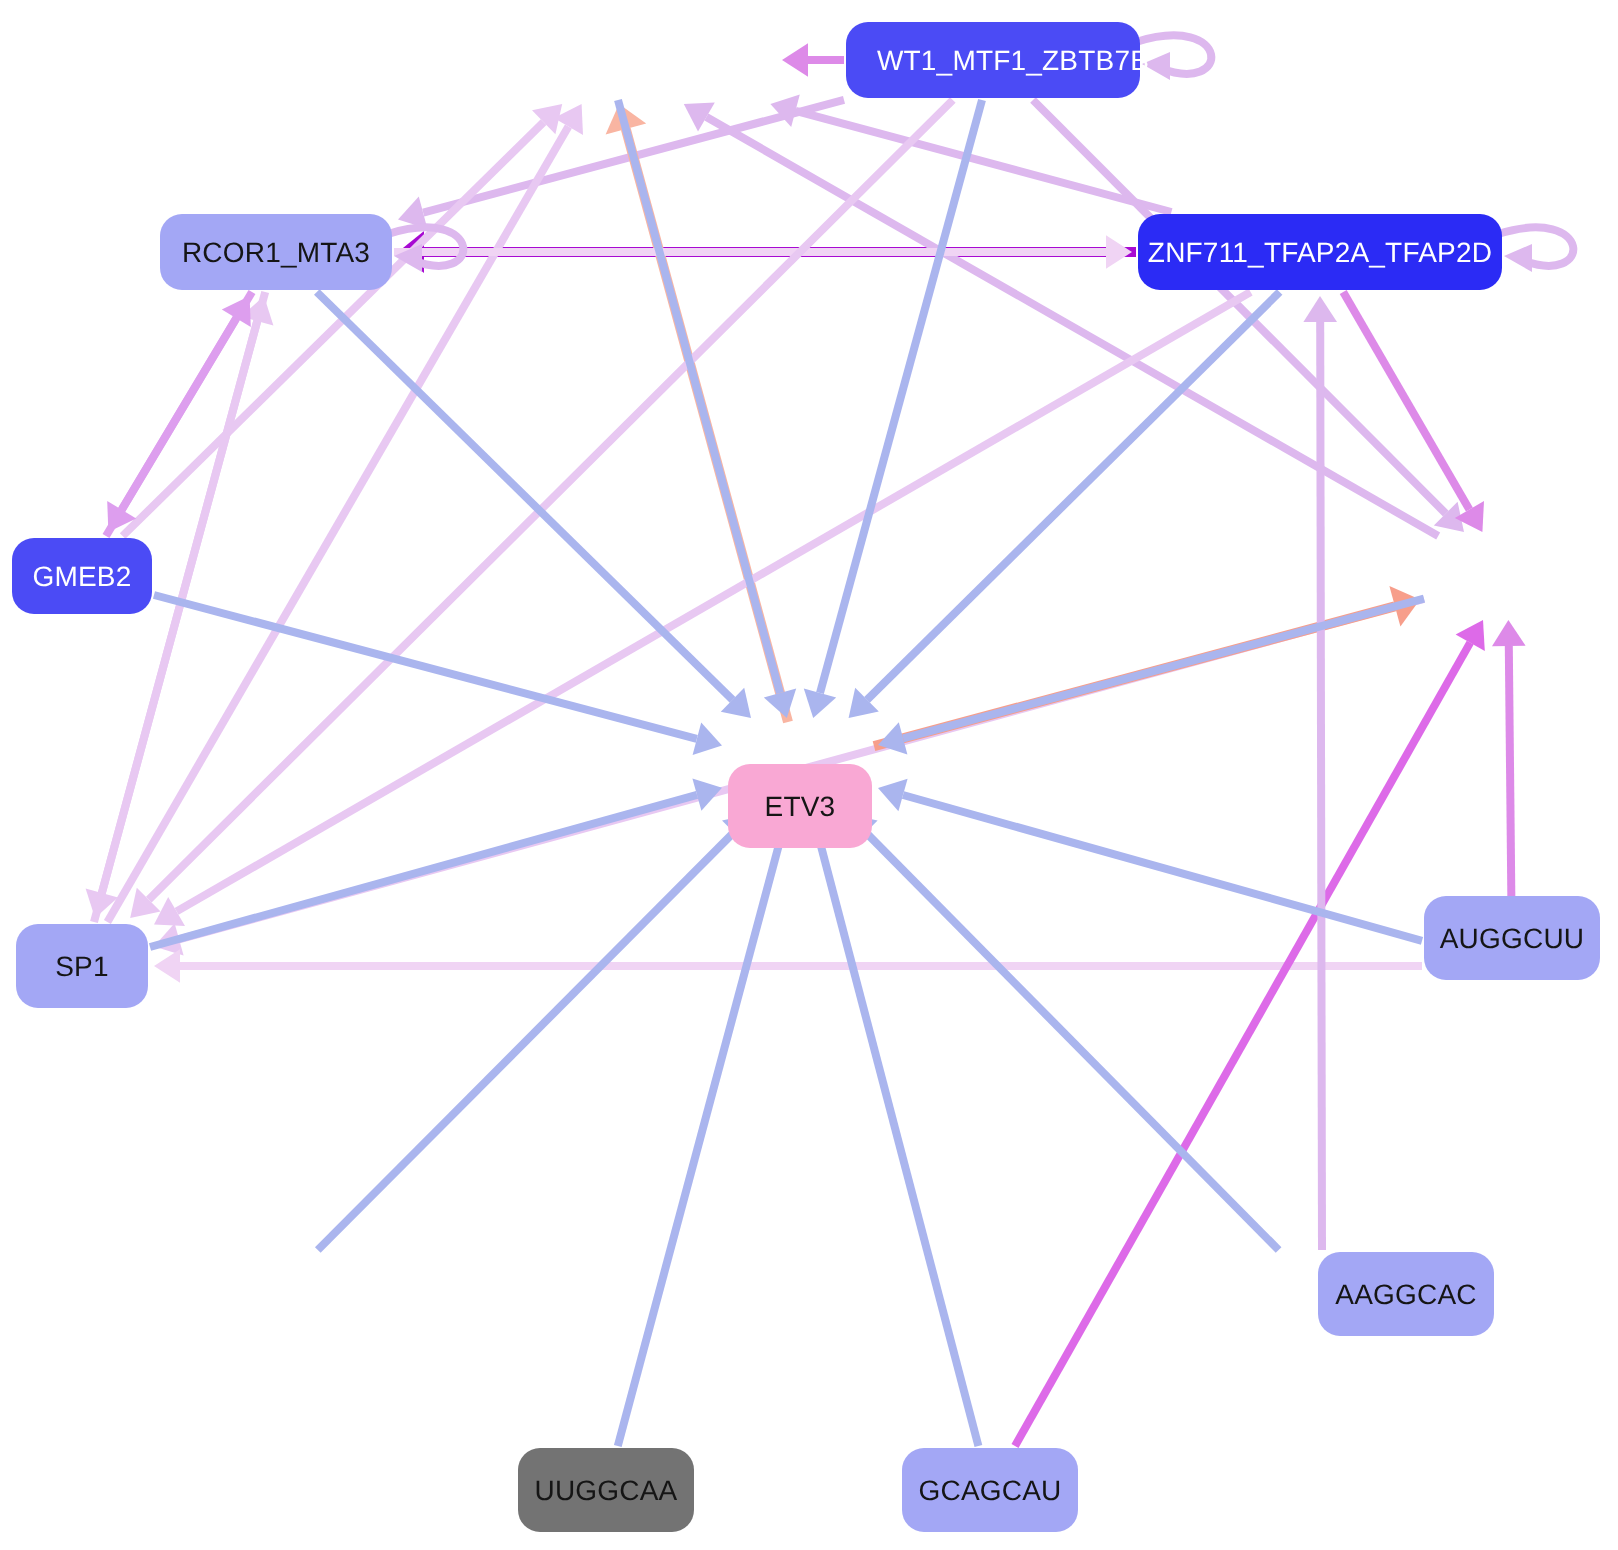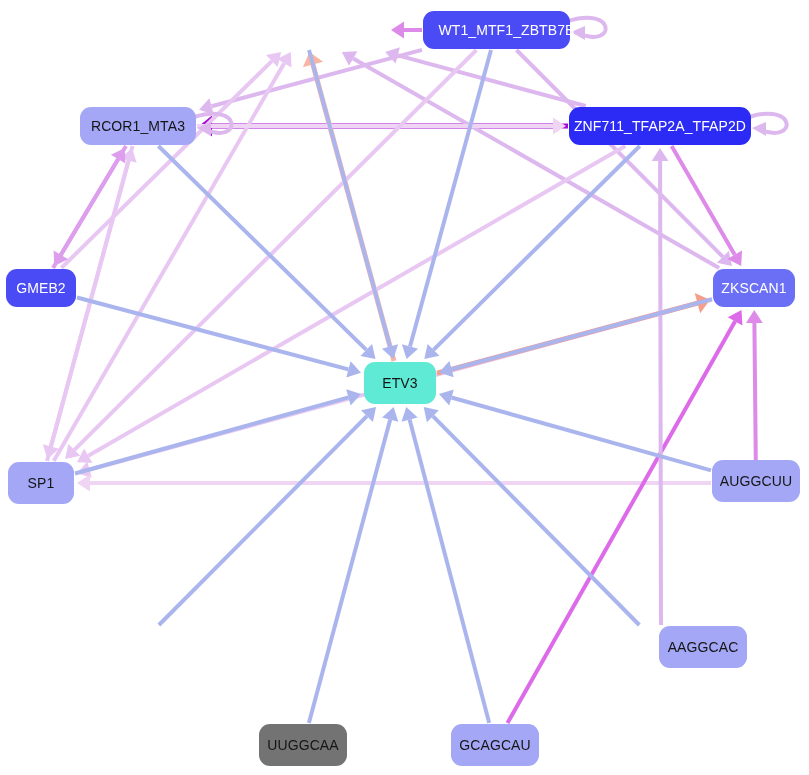--- a/index.html
+++ b/index.html
@@ -186,30 +186,27 @@
     </div>
     <div class="node" style="left: 80px; top: 107px; width: 116px; height: 38px; background: rgb(163, 167, 245); color: rgb(21, 21, 21);">
       <span>RCOR1_MTA3</span>
     </div>
     <div class="node" style="left: 569px; top: 107px; width: 182px; height: 38px; background: rgb(43, 43, 245); color: rgb(255, 255, 255);">
       <span>ZNF711_TFAP2A_TFAP2D</span>
     </div>
     <div class="node" style="left: 6px; top: 269px; width: 70px; height: 38px; background: rgb(75, 75, 245); color: rgb(255, 255, 255);">
       <span>GMEB2</span>
     </div>
-    <div class="node" style="left: 713px; top: 269px; width: 82px; height: 38px; background: rgb(107, 111, 245); color: rgb(255, 255, 255);">
-      <span>ZKSCAN1</span>
-    </div>
-    <div class="node" style="left: 364px; top: 362px; width: 72px; height: 42px; background: #5eead4; color: rgb(21, 21, 21);">
+    <div class="node" style="left: 364px; top: 382px; width: 72px; height: 42px; background: #f9a8d4; color: rgb(21, 21, 21);">
       <span>ETV3</span>
     </div>
     <div class="node" style="left: 8px; top: 462px; width: 66px; height: 42px; background: rgb(163, 167, 245); color: rgb(21, 21, 21);">
       <span>SP1</span>
     </div>
-    <div class="node" style="left: 712px; top: 460px; width: 88px; height: 42px; background: rgb(163, 167, 245); color: rgb(21, 21, 21);">
+    <div class="node" style="left: 712px; top: 448px; width: 88px; height: 42px; background: rgb(163, 167, 245); color: rgb(21, 21, 21);">
       <span>AUGGCUU</span>
     </div>
     <div class="node" style="left: 617px; top: 626px; width: 88px; height: 42px; background: rgb(163, 167, 245); color: rgb(21, 21, 21); margin-left: 42px;">
       <span>AAGGCAC</span>
     </div>
     <div class="node" style="left: 259px; top: 724px; width: 88px; height: 42px; background: #737373; color: rgb(21, 21, 21);">
       <span>UUGGCAA</span>
     </div>
     <div class="node" style="left: 451px; top: 724px; width: 88px; height: 42px; background: rgb(163, 167, 245); color: rgb(21, 21, 21);">
       <span>GCAGCAU</span>

